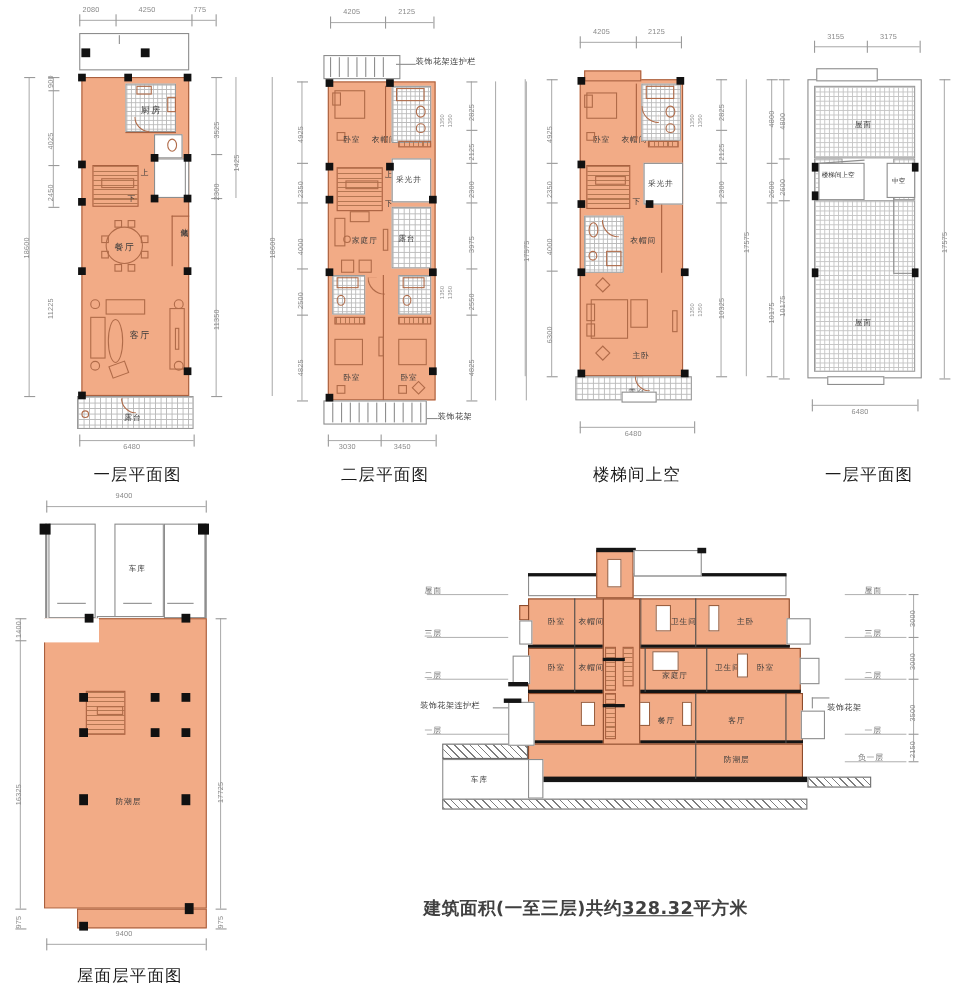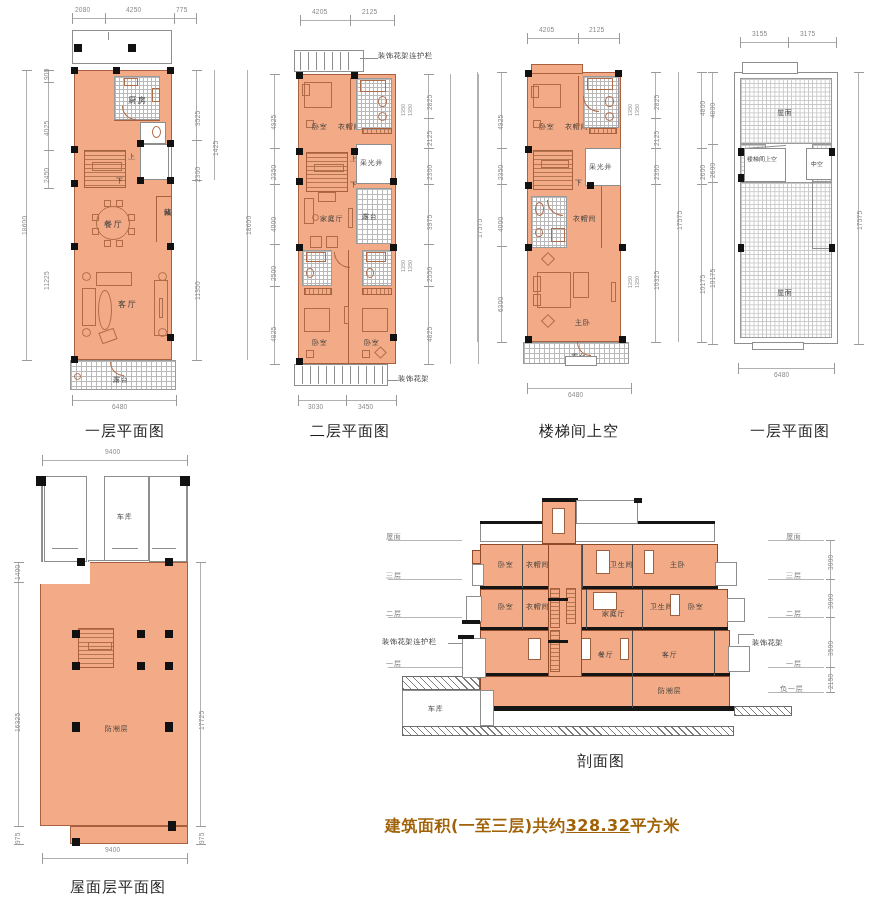--- a/index.html
+++ b/index.html
@@ -48,21 +48,21 @@
     background-size:4.2px 4.2px;background-color:#fff;}
   .furn{position:absolute;border:1px solid #b06b49;box-sizing:border-box;background:transparent;}
   .furn.r{border-radius:50%;}
   .furn.sq{}
   .stair{position:absolute;box-sizing:border-box;border:1px solid #a9603f;
     background-image:repeating-linear-gradient(to bottom,#b57752 0 1px,transparent 1px 4.2px);}
   .stair.h{background-image:repeating-linear-gradient(to right,#b57752 0 1px,transparent 1px 4.2px);}
   .arcdoor{position:absolute;border:1px solid #b06b49;border-radius:0 0 0 100%;
     border-top:none;border-right:none;box-sizing:border-box;}
   .areastr{
-    position:absolute;font-size:16px;font-weight:bold;color:#a16207;white-space:nowrap;
+    position:absolute;font-size:16px;font-weight:bold;color:#404040;white-space:nowrap;
     font-family:"DejaVu Sans","Liberation Sans",sans-serif;letter-spacing:.5px;
   }
   .uline{text-decoration:underline;}
   .secfill{position:absolute;background:#f2ab86;border:1px solid #8d4b2c;box-sizing:border-box;}
   .secdk{position:absolute;background:#151515;}
   .win{position:absolute;border:1px solid #9b6040;box-sizing:border-box;background:#fff;}
 </style>
 </head>
 <body>
 
@@ -674,20 +674,19 @@
     <div class="tick" style="left:456px;top:50px;width:9px;height:1px;"></div>
     <div class="tick" style="left:456px;top:89px;width:9px;height:1px;"></div>
     <div class="tick" style="left:456px;top:127px;width:9px;height:1px;"></div>
     <div class="tick" style="left:456px;top:177px;width:9px;height:1px;"></div>
     <div class="tick" style="left:456px;top:202px;width:9px;height:1px;"></div>
     <div class="dim v" style="left:457px;top:80px;">3000</div>
     <div class="dim v" style="left:457px;top:119px;">3000</div>
     <div class="dim v" style="left:457px;top:166px;">3500</div>
     <div class="dim v" style="left:457px;top:199px;">2150</div>
 
-    <div class="ttl" style="left:116px;top:262px;width:230px;">剖面图</div>
   </div>
 
   <div class="areastr" style="left:385px;top:816px;">
     <span>建筑面积(一至三层)共约</span><span class="uline">328.32</span><span>平方米</span>
   </div>
 
 </div>
 
 </body></html>

